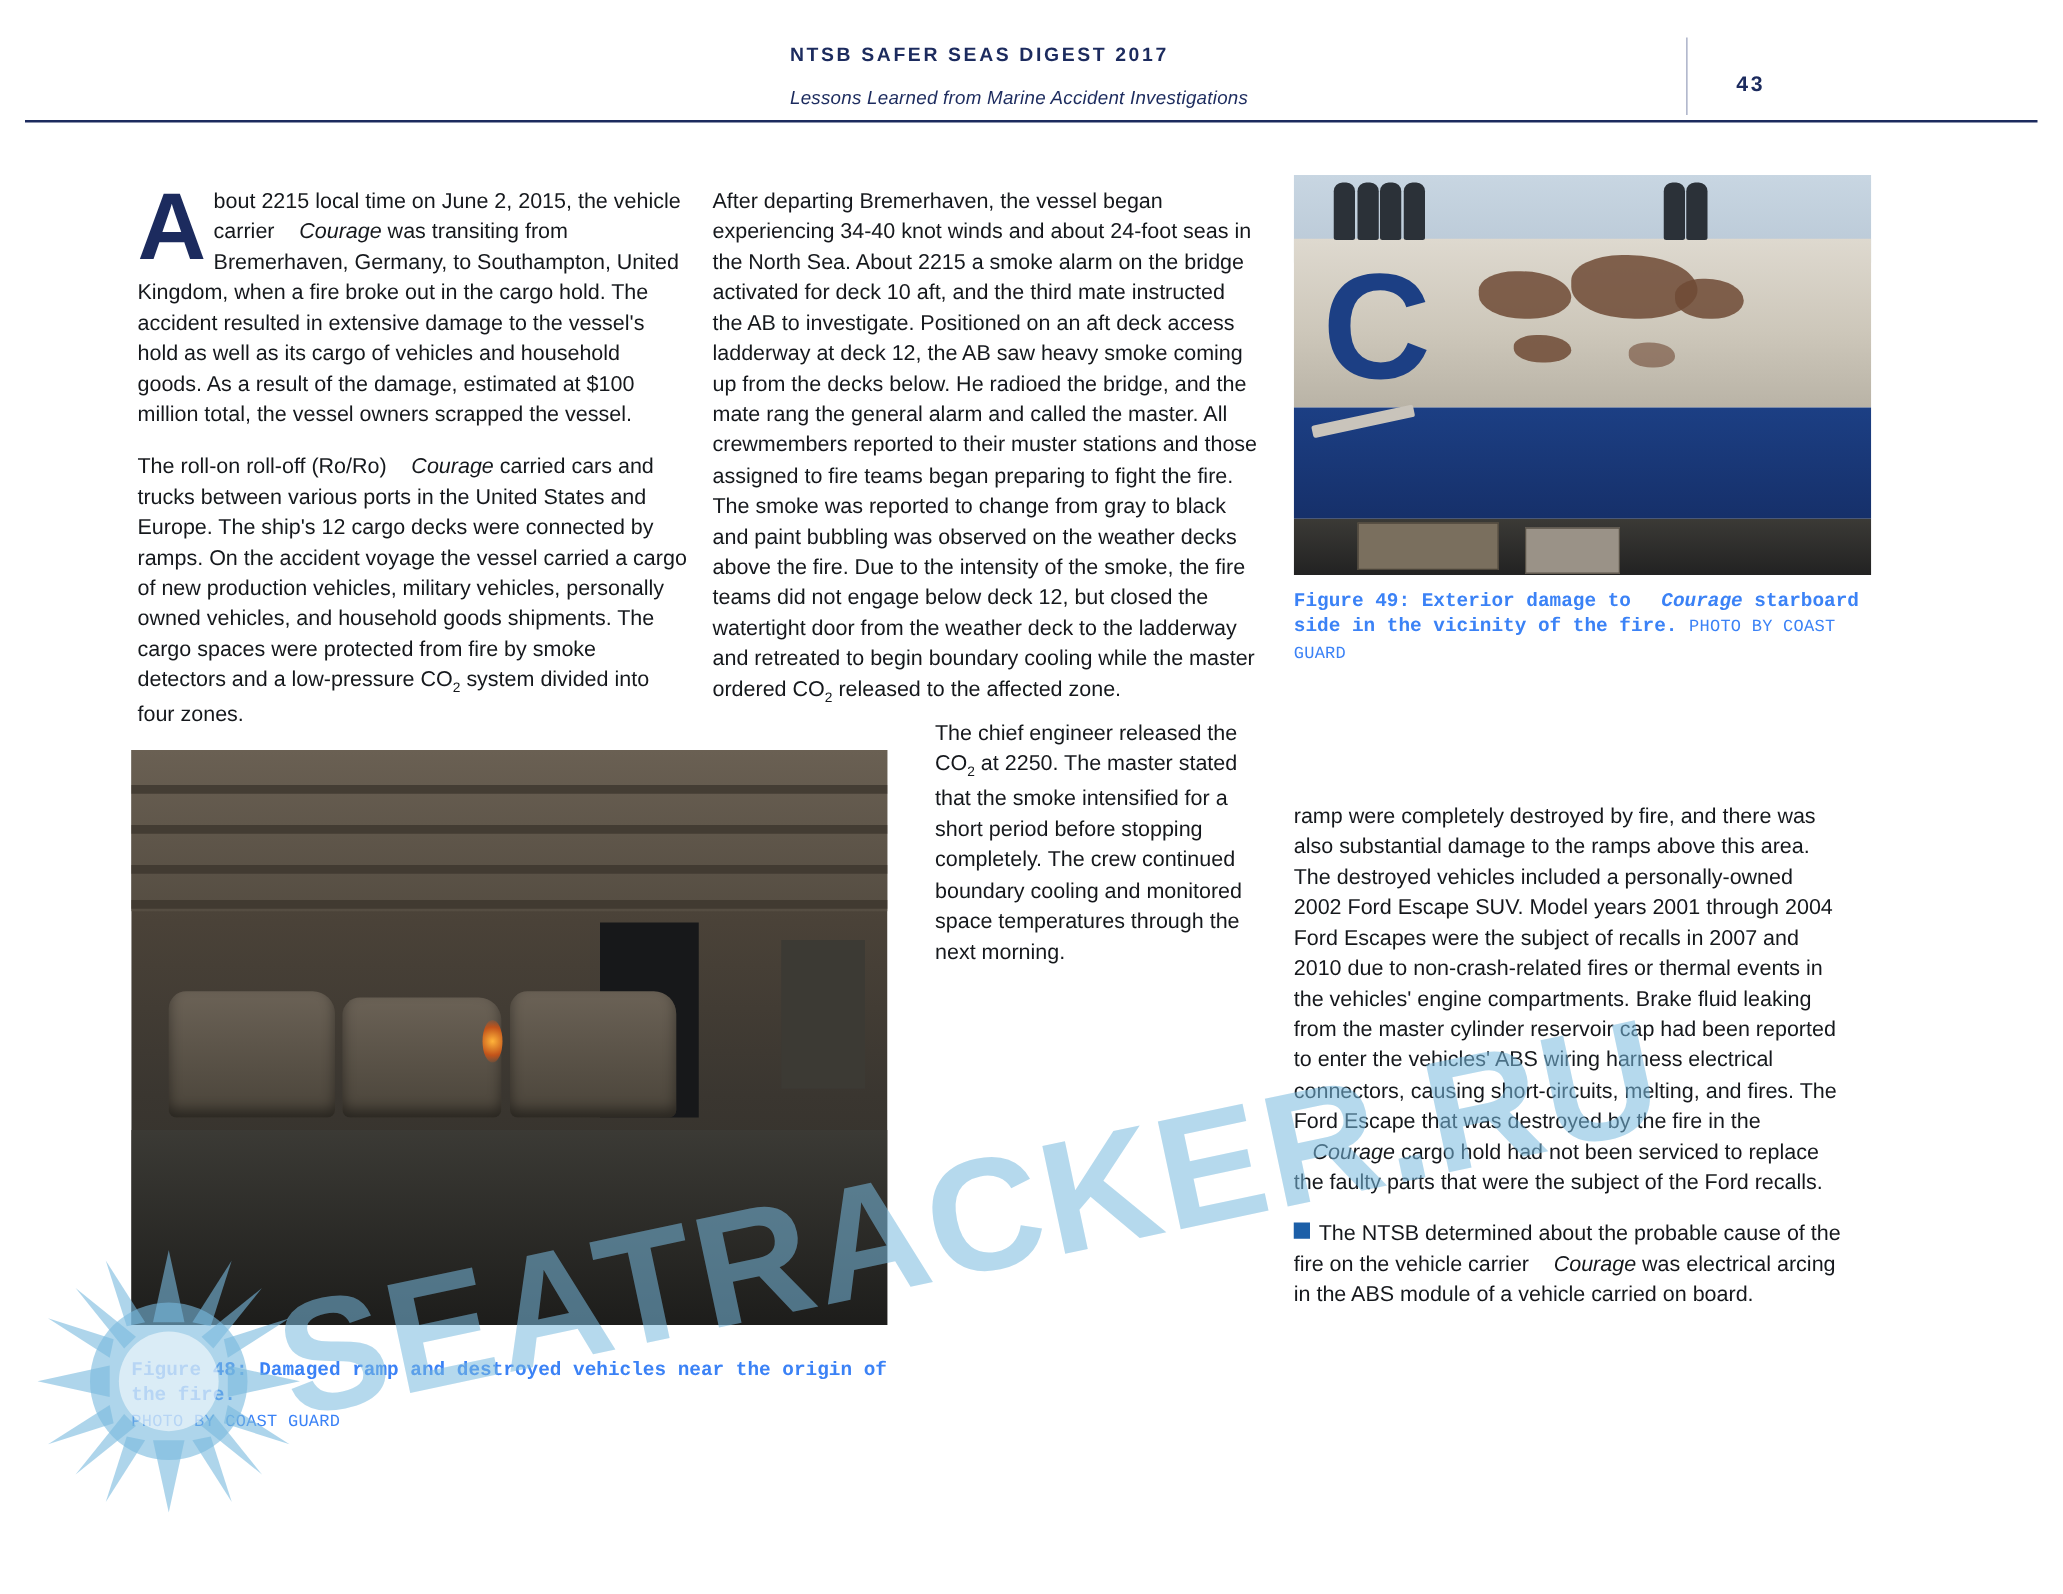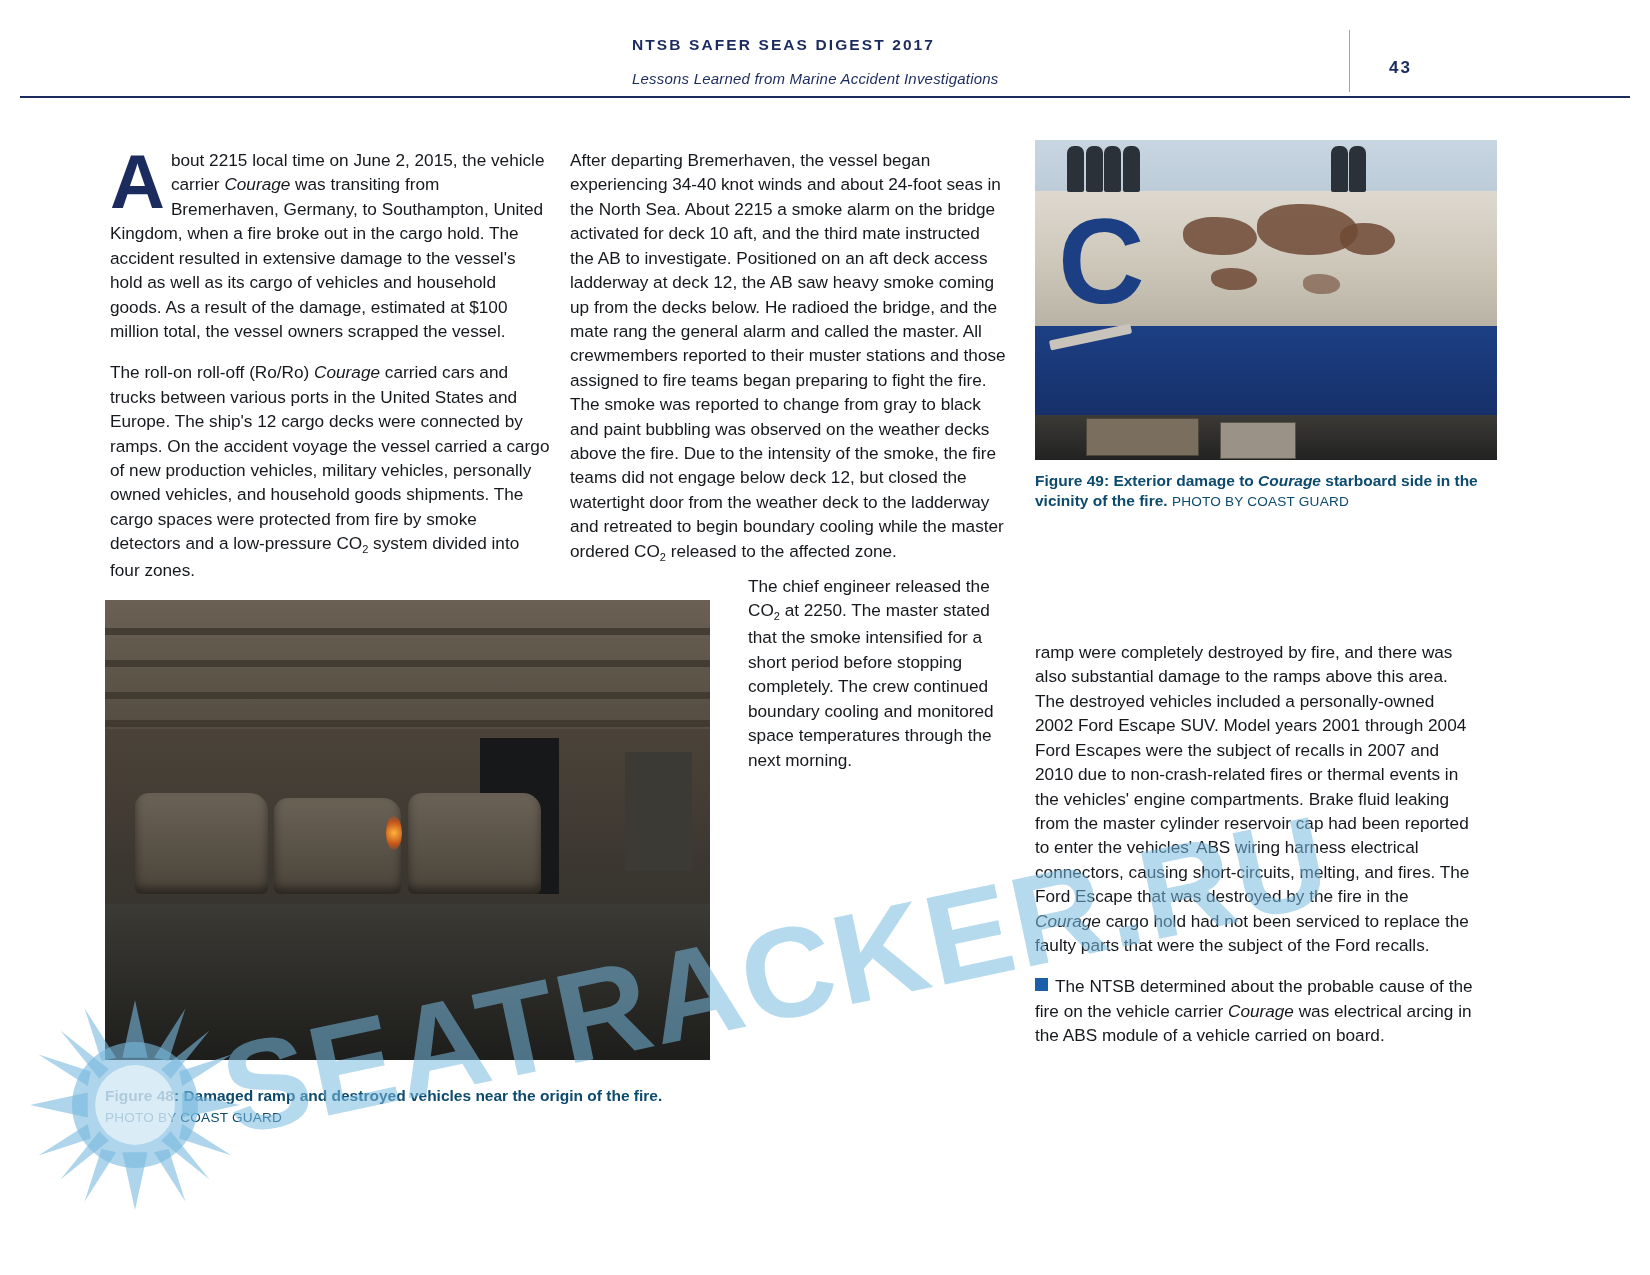--- a/index.html
+++ b/index.html
@@ -98,21 +98,21 @@
   }
   .dropcap {
     float: left;
     font-size: 76px;
     line-height: 0.78;
     font-weight: 700;
     color: #1c2b5e;
     margin: 4px 6px 0 0;
     font-family: "Liberation Sans", sans-serif;
   }
-  em.it { font-style: italic; }
+  em.it { font-style: italic; margin-left: 15px; }
   .sub { font-size: 11px; vertical-align: sub; }
 
   
   .fig {
     position: absolute;
   }
   .fig-49 {
     left: 1035px;
     top: 140px;
     width: 462px;
@@ -129,22 +129,23 @@
     height: 100%;
     display: block;
     position: relative;
     overflow: hidden;
     border: 0;
   }
   .caption {
     font-size: 15.5px;
     line-height: 1.32;
     font-weight: 700;
-    color: #0c4a6e;
+    color: #3b82f6;
     margin-top: 11px;
+    font-family: Liberation Mono, monospace;
   }
   .caption .credit {
     font-weight: 400;
     font-size: 13.6px;
     letter-spacing: 0.2px;
   }
   .caption-48 {
     position: absolute;
     left: 105px;
     top: 1075px;

